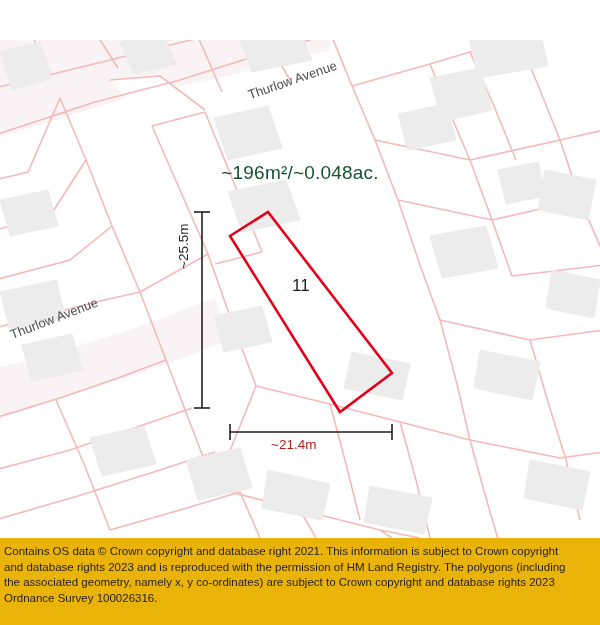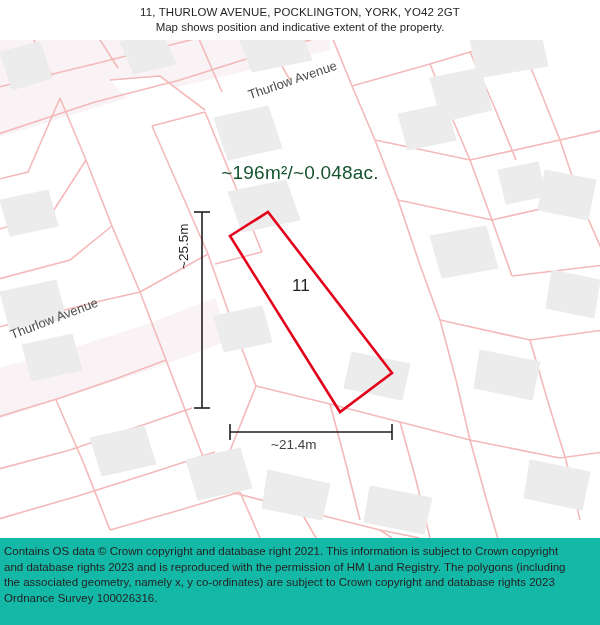--- a/index.html
+++ b/index.html
@@ -83,50 +83,46 @@
     color: #231f20;
     transform: rotate(-90deg);
     transform-origin: left top;
     white-space: nowrap;
   }
   .dim-h {
     position: absolute;
     left: 271px;
     top: 397px;
     font-size: 13.5px;
-    color: #404040;
+    color: #b91c1c;
     white-space: nowrap;
   }
   
   .footer {
     position: absolute;
     top: 538px;
     left: 0;
     width: 600px;
     height: 87px;
-    background: #14b8a6;
+    background: #eab308;
     padding: 6px 20px 0 4px;
     box-sizing: border-box;
   }
   .footer p {
     margin: 0;
     font-size: 11.5px;
     line-height: 15.5px;
     color: #231f20;
   }
 </style>
 </head>
 <body>
 
 <div class="page">
 
-  <div class="header">
-    <div class="title">11, THURLOW AVENUE, POCKLINGTON, YORK, YO42 2GT</div>
-    <div class="subtitle">Map shows position and indicative extent of the property.</div>
-  </div>
 
   <div class="map">
     <svg width="600" height="498" viewBox="0 0 600 498">
 
       <rect x="0" y="0" width="600" height="498" fill="#ffffff"></rect>
 
       <g>
         <path d="M -10 100 L 120 60 L 230 35 L 330 10 L 330 -10 L -10 -10 Z" fill="#faf3f5"></path>
         <path d="M -10 330 L 60 312 L 150 283 L 215 258 L 230 300 L 150 330 L 50 362 L -10 382 Z" fill="#faf3f5"></path>
         <path d="M 110 40 L 160 36 L 205 70 L 152 86 Z" fill="#ffffff"></path>

